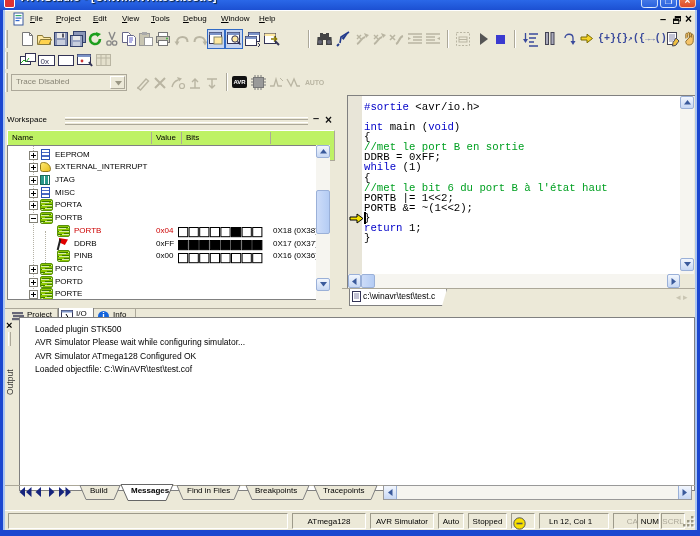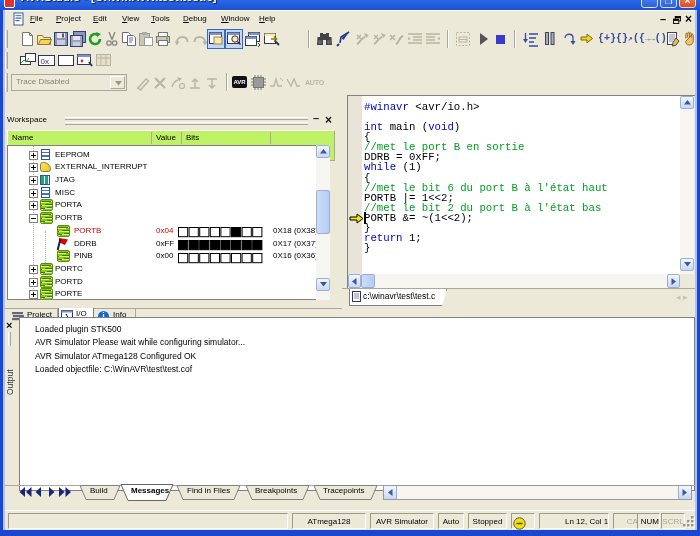--- a/index.html
+++ b/index.html
@@ -488,31 +488,30 @@
   <span class="abs" style="left:19px;top:1px">Info</span>
  </div>
 </div>
 </div>
 
 <div id="ed" class="abs" style="left:342px;top:94px;width:353px;height:216px">
 <div class="abs" style="left:5px;top:1px;width:348px;height:193px;border:1px solid #808080;border-right:none;border-bottom:none"></div>
 <div class="abs" style="left:6px;top:2px;width:332px;height:178px;background:#fff"></div>
 <div class="abs" style="left:6px;top:2px;width:14px;height:178px;background:#e8e5d8"></div>
 
-<pre class="mono abs" style="left:22px;top:8px;font-size:10.7px;line-height:10.08px;color:#000"><span style="color:#0000c8">#winavr</span> &lt;avr/io.h&gt;
+<pre class="mono abs" style="left:22px;top:8px;font-size:10.7px;line-height:10.08px;color:#000"><span style="color:#0000c8">#sortie</span> &lt;avr/io.h&gt;
 
 <span style="color:#0000c8">int</span> main (<span style="color:#0000c8">void</span>)
 {
 <span style="color:#00a021">//met le port B en sortie</span>
 DDRB = 0xFF;
 <span style="color:#0000c8">while</span> (1)
 {
 <span style="color:#00a021">//met le bit 6 du port B à l'état haut</span>
 PORTB |= 1&lt;&lt;2;
-<span style="color:#00a021">//met le bit 2 du port B à l'état bas</span>
 PORTB &amp;= ~(1&lt;&lt;2);
 }
 <span style="color:#0000c8">return</span> 1;
 }</pre>
 
 <svg class="abs" style="left:7px;top:119px" width="15" height="11" viewBox="0 0 15 11">
       <path d="M1 4h7V1l6 4.5L8 10V7H1z" fill="#f8e400" stroke="#000" stroke-width="1"></path>
     </svg>
 <div class="abs" style="left:22px;top:118px;width:2px;height:12px;background:#000"></div>
 
@@ -598,21 +597,21 @@
 <div class="pane abs" style="left:3px;top:2px;width:280px;height:16px"></div>
 <div class="pane abs" style="left:287px;top:2px;width:74px;height:16px;text-align:center;line-height:15px">ATmega128</div>
 <div class="pane abs" style="left:365px;top:2px;width:64px;height:16px;text-align:center;line-height:15px">AVR Simulator</div>
 <div class="pane abs" style="left:433px;top:2px;width:26px;height:16px;text-align:center;line-height:15px">Auto</div>
 <div class="pane abs" style="left:463px;top:2px;width:39px;height:16px;text-align:center;line-height:15px">Stopped</div>
 <div class="pane abs" style="left:506px;top:2px;width:24px;height:16px"></div>
 <svg class="abs" style="left:508px;top:6px" width="13" height="13" viewBox="0 0 13 13">
       <circle cx="6.5" cy="6.5" r="5.7" fill="#f8e000" stroke="#555"></circle>
       <path d="M3.5 6.5h6" stroke="#555" stroke-width="1.6"></path>
     </svg>
-<div class="pane abs" style="left:534px;top:2px;width:70px;height:16px;padding-left:25px;line-height:15px">Ln 12, Col 1</div>
+<div class="pane abs" style="left:534px;top:2px;width:70px;height:16px;padding-left:9px;line-height:15px">Ln 12, Col 1</div>
 <div class="pane abs" style="left:608px;top:2px;width:44px;height:16px;text-align:center;line-height:15px;color:#aca899">CAP</div>
 <div class="pane abs" style="left:632px;top:2px;width:23px;height:16px;text-align:right;line-height:15px">NUM</div>
 <div class="pane abs" style="left:656px;top:2px;width:24px;height:16px;text-align:center;line-height:15px;color:#aca899">SCRL</div>
 <svg class="abs" style="left:679px;top:6px" width="12" height="12" viewBox="0 0 12 12">
       <g fill="#fff">
         <rect x="8" y="0" width="2.5" height="2.5"></rect>
         <rect x="8" y="4" width="2.5" height="2.5"></rect>
         <rect x="8" y="8" width="2.5" height="2.5"></rect>
         <rect x="4" y="4" width="2.5" height="2.5"></rect>
         <rect x="4" y="8" width="2.5" height="2.5"></rect>

